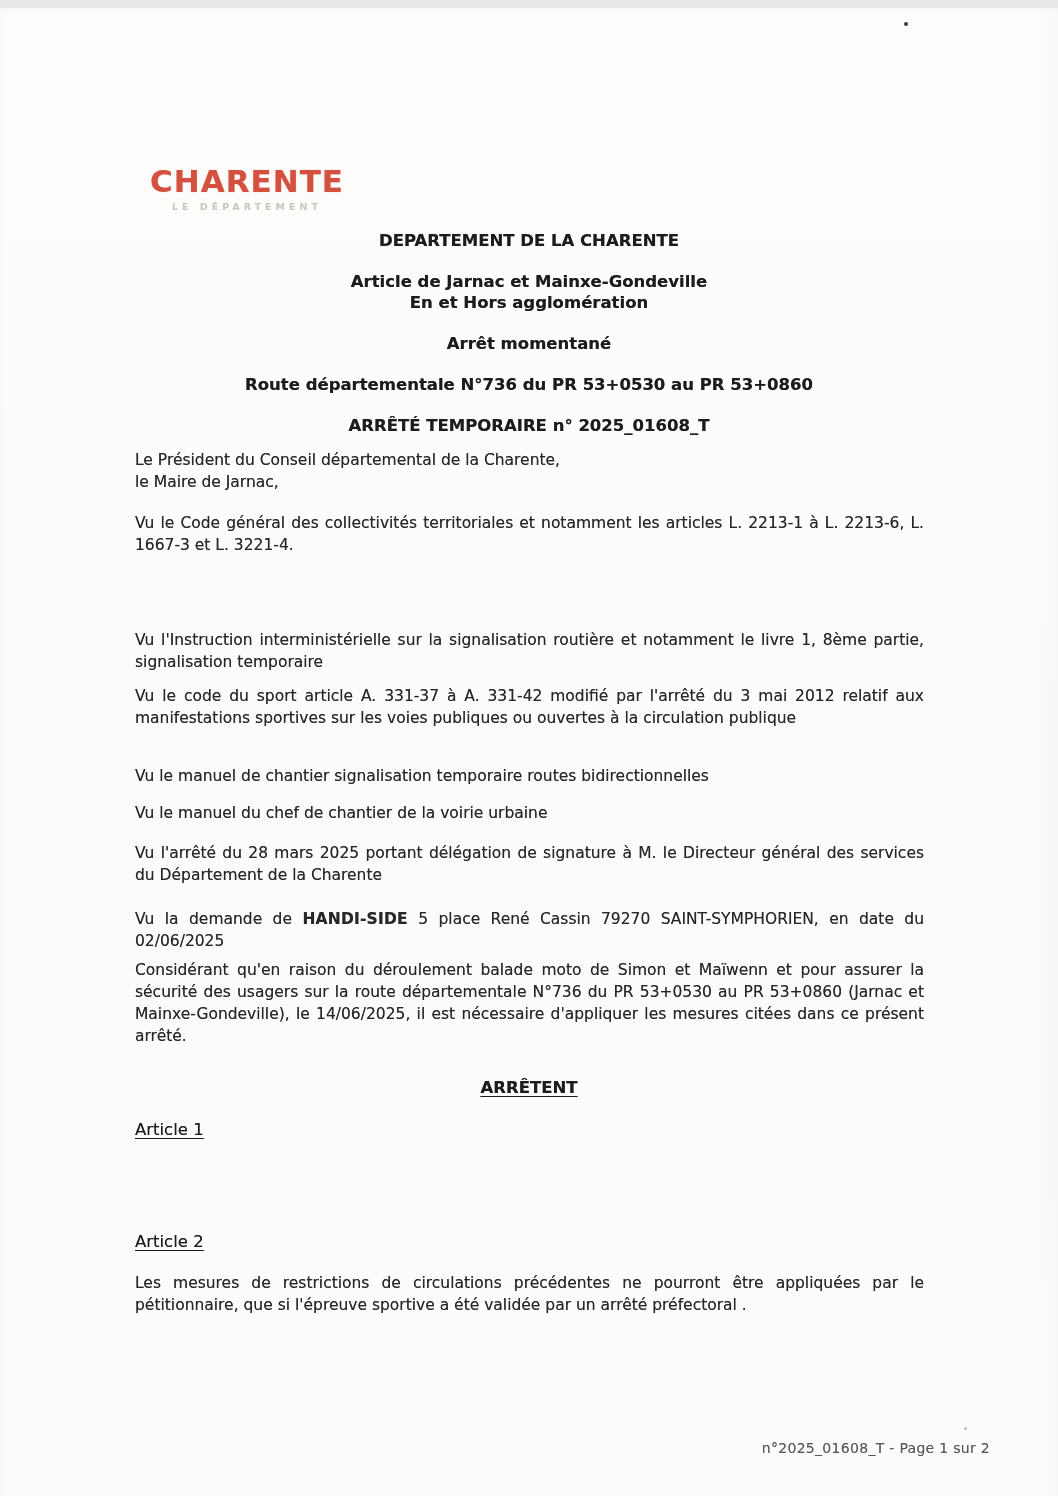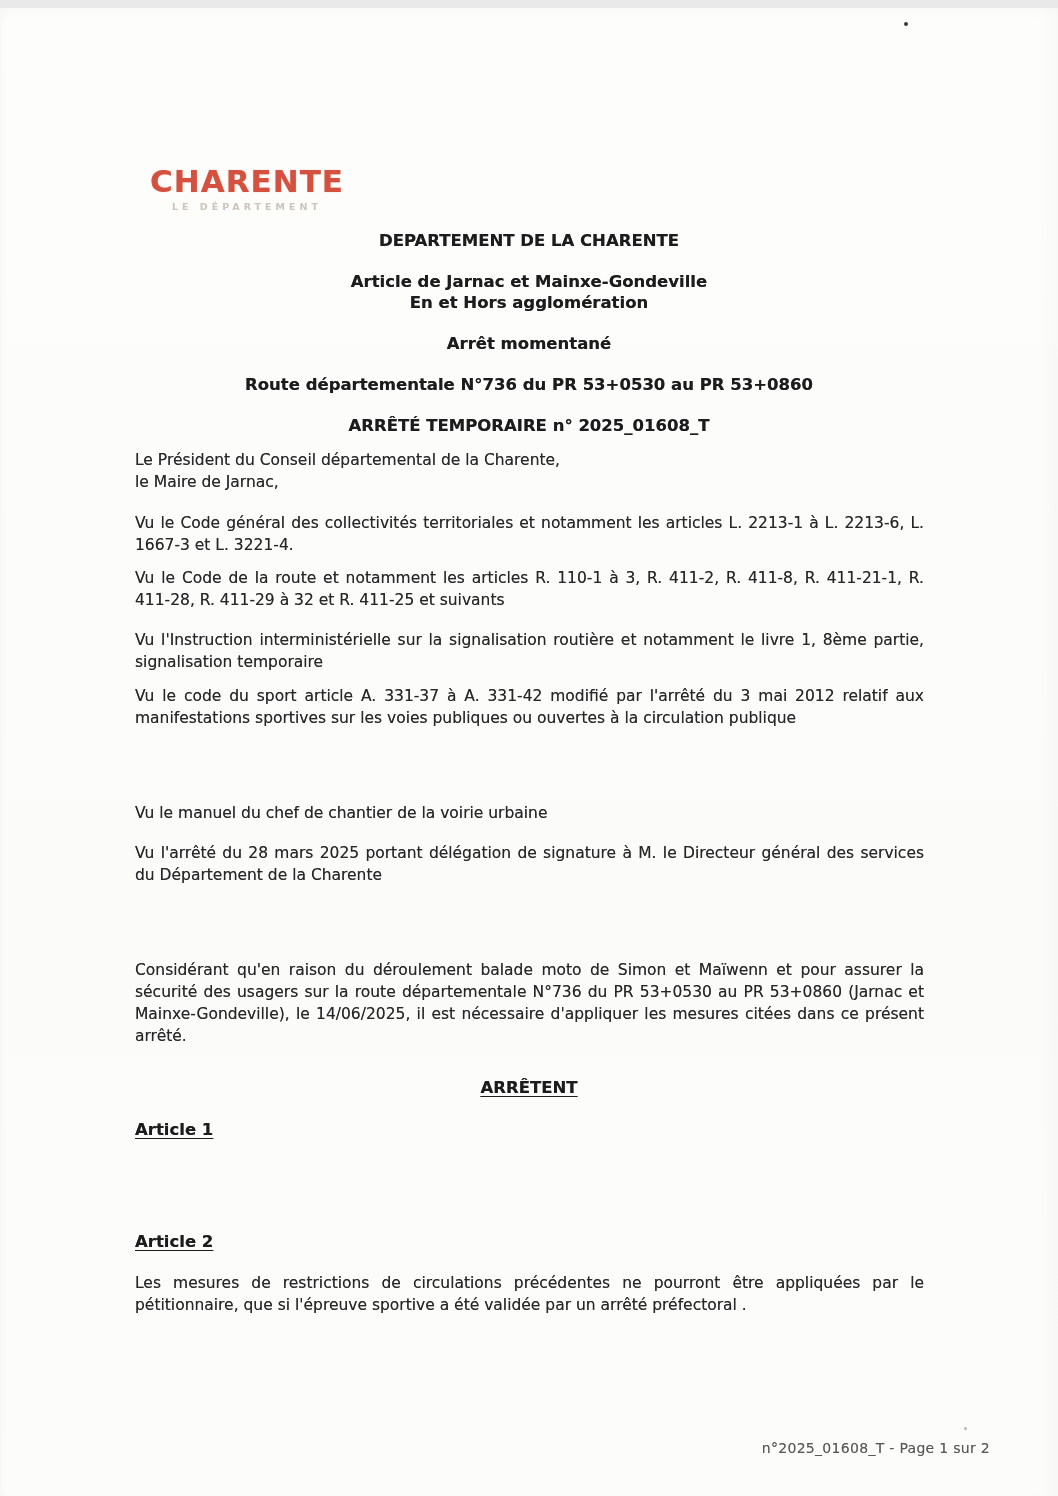--- a/index.html
+++ b/index.html
@@ -72,21 +72,21 @@
     font-weight: bold;
     font-size: 16.5px;
     text-decoration: underline;
     text-underline-offset: 3px;
     color: #1c1c1c;
     text-shadow: 0 0 0.6px rgba(28,28,28,0.65);
   }
   .article-title {
     position: absolute;
     left: 135px;
-    font-weight: bold;
+    font-weight: normal;
     font-size: 16.5px;
     text-decoration: underline;
     text-underline-offset: 3px;
     color: #1c1c1c;
     text-shadow: 0 0 0.6px rgba(28,28,28,0.65);
   }
 
   
   .footer {
     position: absolute;
@@ -119,25 +119,26 @@
   <div class="h-center" style="top:223px">DEPARTEMENT DE LA CHARENTE</div>
   <div class="h-center" style="top:264px">Article de Jarnac et Mainxe-Gondeville</div>
   <div class="h-center" style="top:285px">En et Hors agglomération</div>
   <div class="h-center" style="top:326px">Arrêt momentané</div>
   <div class="h-center" style="top:367px">Route départementale N°736 du PR 53+0530 au PR 53+0860</div>
   <div class="h-center" style="top:408px">ARRÊTÉ TEMPORAIRE n° 2025_01608_T</div>
 
   <p class="para no-justify" style="top:441px"><span>Le Président du Conseil départemental de la Charente,</span><br><span>le Maire de Jarnac,</span></p>
 
   <p class="para" style="top:504px">Vu le Code général des collectivités territoriales et notamment les articles L. 2213-1 à L. 2213-6, L. 1667-3 et L. 3221-4.</p>
-  <p class="para" style="top:559px">Vu le Code de la route et notamment les articles R. 110-1 à 3, R. 411-2, R. 411-8, R. 411-21-1, R. 411-28, R. 411-29 à 32 et R. 411-25 et suivants</p>
   <p class="para" style="top:621px">Vu l'Instruction interministérielle sur la signalisation routière et notamment le livre 1, 8ème partie, signalisation temporaire</p>
   <p class="para" style="top:677px">Vu le code du sport article A. 331-37 à A. 331-42 modifié par l'arrêté du 3 mai 2012 relatif aux manifestations sportives sur les voies publiques ou ouvertes à la circulation publique</p>
+  <p class="para" style="top:757px">Vu le manuel de chantier signalisation temporaire routes bidirectionnelles</p>
   <p class="para" style="top:794px">Vu le manuel du chef de chantier de la voirie urbaine</p>
   <p class="para" style="top:834px">Vu l'arrêté du 28 mars 2025 portant délégation de signature à M. le Directeur général des services du Département de la Charente</p>
+  <p class="para" style="top:900px"><span>Vu la demande de </span><strong>HANDI-SIDE</strong><span> 5 place René Cassin 79270 SAINT-SYMPHORIEN, en date du 02/06/2025</span></p>
 
   <p class="para" style="top:951px">Considérant qu'en raison du déroulement balade moto de Simon et Maïwenn et pour assurer la sécurité des usagers sur la route départementale N°736 du PR 53+0530 au PR 53+0860 (Jarnac et Mainxe-Gondeville), le 14/06/2025, il est nécessaire d'appliquer les mesures citées dans ce présent arrêté.</p>
 
   <div class="section-heading" style="top:1070px">ARRÊTENT</div>
 
   <div class="article-title" style="top:1112px">Article 1</div>
 
   <div class="article-title" style="top:1224px">Article 2</div>
   <p class="para" style="top:1264px">Les mesures de restrictions de circulations précédentes ne pourront être appliquées par le pétitionnaire, que si l'épreuve sportive a été validée par un arrêté préfectoral .</p>
 

